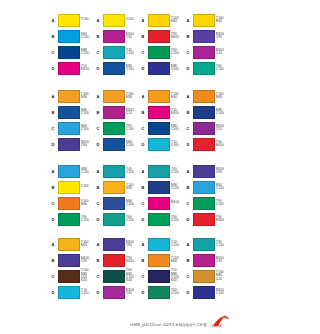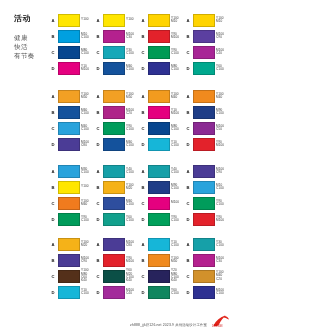--- a/index.html
+++ b/index.html
@@ -53,26 +53,20 @@
   .logo-cap{
     position:absolute;left:2px;bottom:0px;
     font-size:2.6px;color:#c00;letter-spacing:.1px;white-space:nowrap;
   }
 </style>
 </head>
 <body>
 
 <div id="sheet">
 
-  <div class="titleblock">
-    <div class="title-main">活动</div>
-    <div class="title-sub">健康</div>
-    <div class="title-sub">快活</div>
-    <div class="title-sub">有节奏</div>
-  </div>
 
   <div id="bands-host">
       <div class="band" style="top: 12px;">
         <div class="col">
           <div class="row">
             <div class="rowlabel">A</div>
             <div class="swatch" style="background: rgb(255, 230, 0);"></div>
             <div class="code">Y100</div>
           </div>
           <div class="row">

